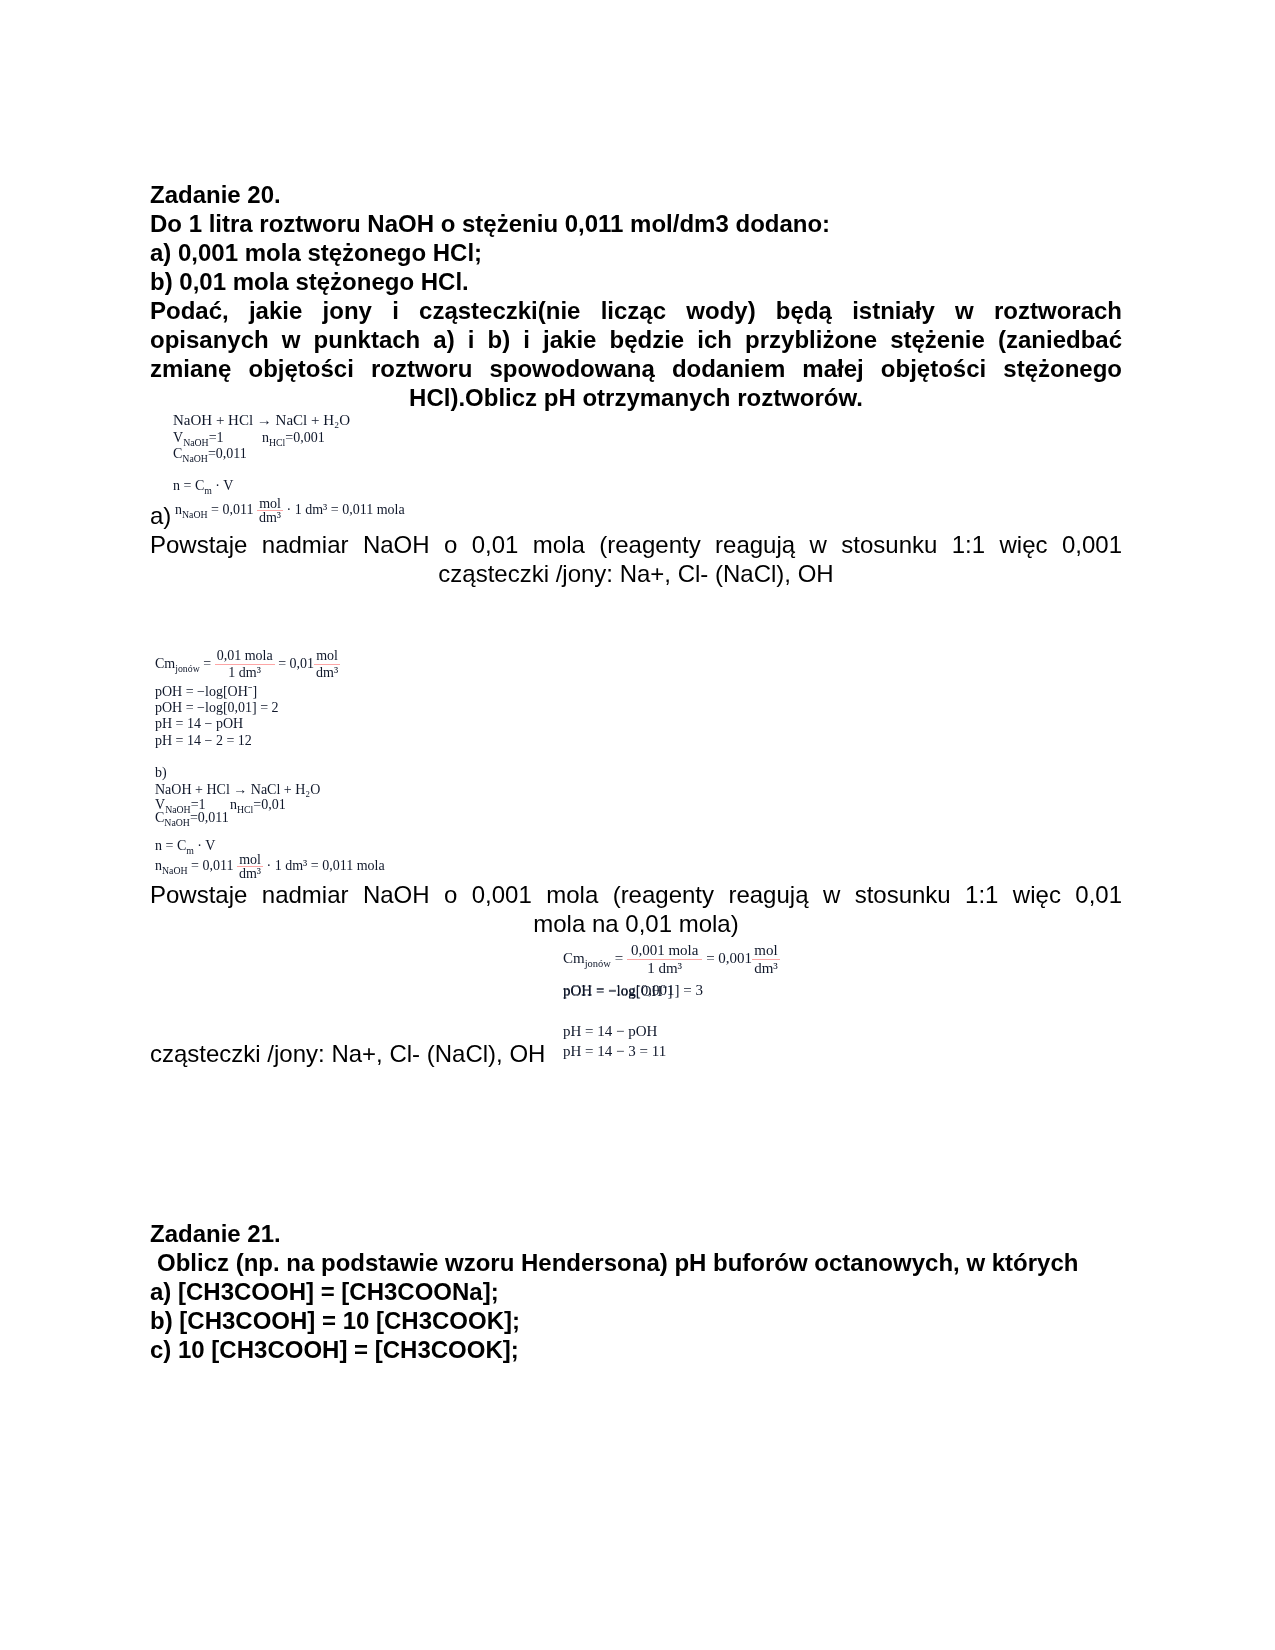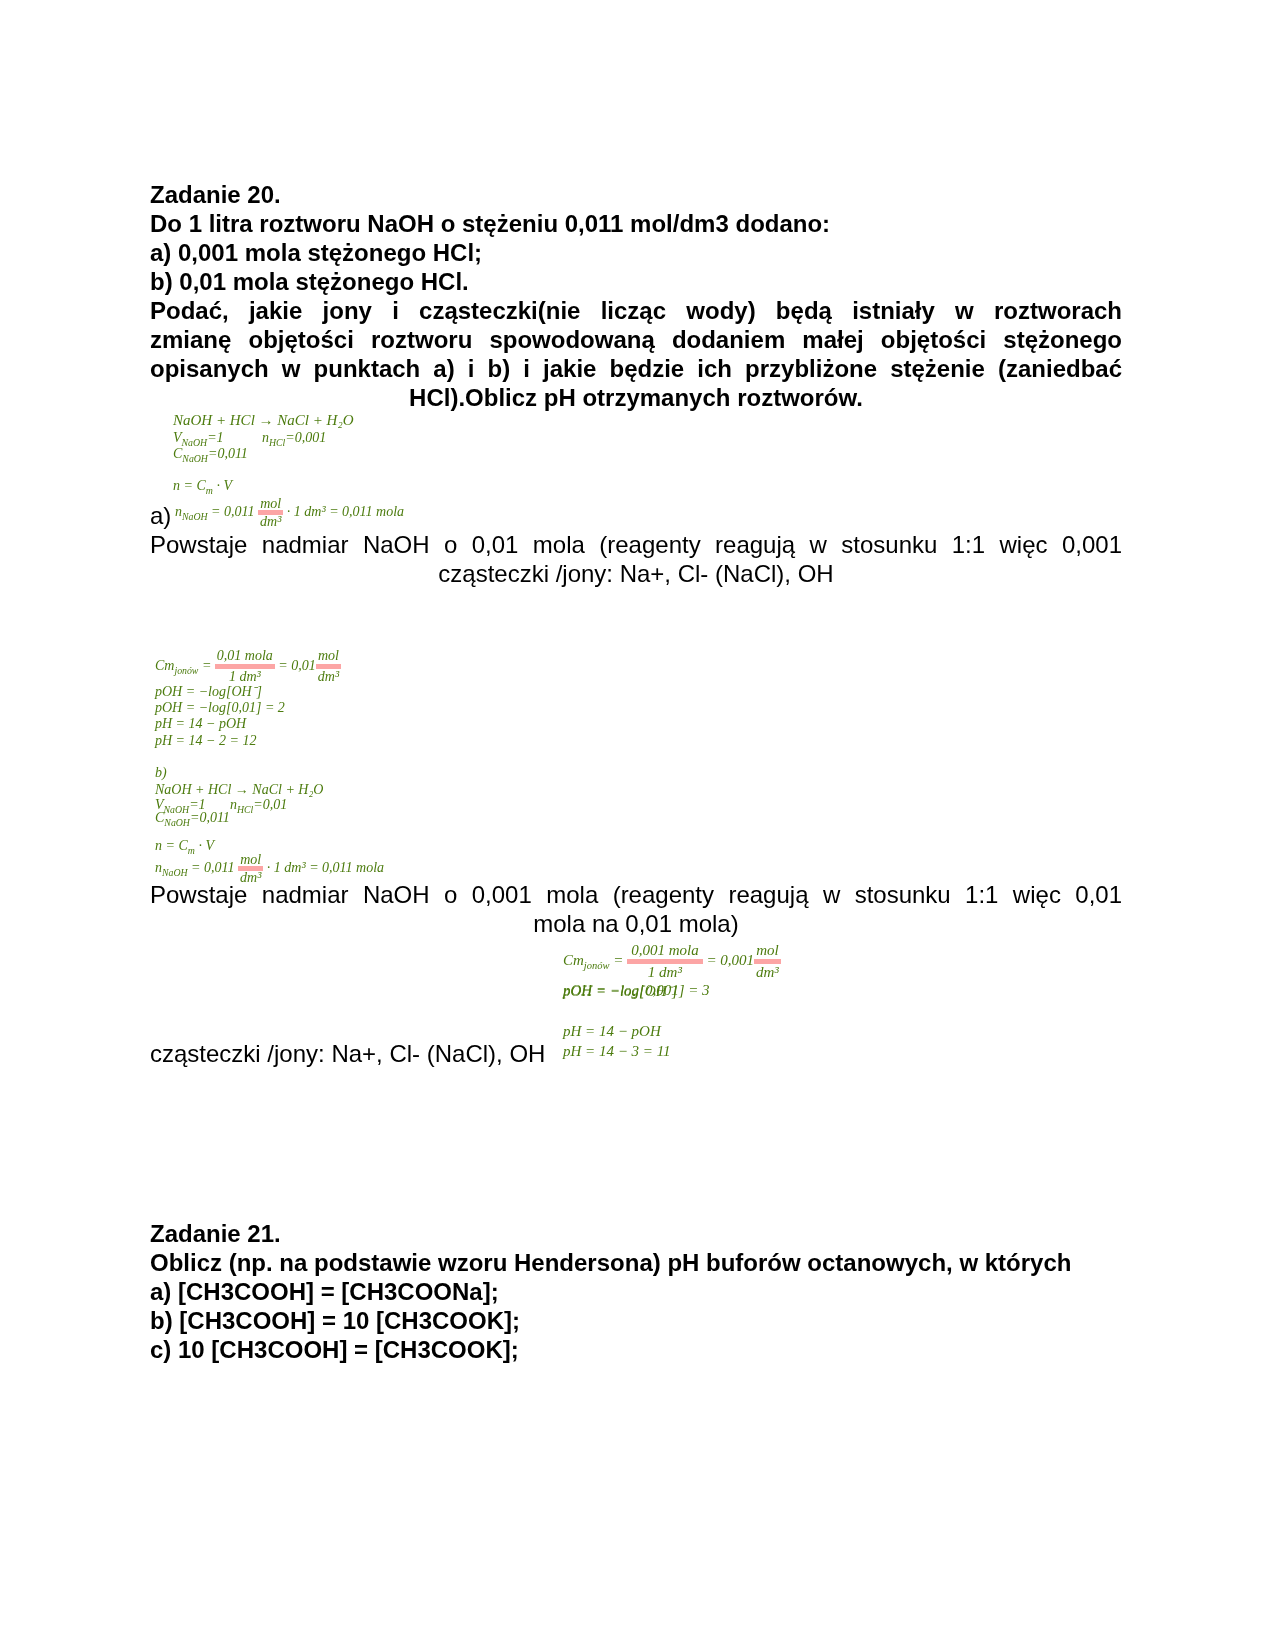--- a/index.html
+++ b/index.html
@@ -4,43 +4,43 @@
   <style>
     html, body { margin: 0; padding: 0; background: #ffffff; }
     body { width: 1275px; height: 1650px; position: relative; overflow: hidden; color: #000; }
     .page { position: absolute; left: 0; top: 0; width: 1025px; height: 1650px; background: #fff; }
     .sans { font-family: "Liberation Sans", sans-serif; }
     .bold { font-weight: bold; }
     .tline { position: absolute; left: 150px; width: 972px; font-size: 24px; line-height: 29px; white-space: nowrap; }
     .para { position: absolute; left: 150px; width: 972px; font-size: 24px; line-height: 29px; }
     .para div { height: 29px; white-space: nowrap; text-align: center; }
     .para div.j { text-align: justify; text-align-last: justify; white-space: normal; }
-    .f { position: absolute; font-family: "Liberation Serif", serif; color: #4d7c0f; white-space: nowrap; font-style: italic; }
+    .f { position: absolute; font-family: "Liberation Serif", serif; color: #0f172a; white-space: nowrap; }
     .f13 { font-size: 14px; line-height: 16px; }
     .f11 { font-size: 14px; line-height: 13px; }
     .f15 { font-size: 15px; line-height: 17px; }
     .frac { display: inline-block; vertical-align: middle; text-align: center; }
-    .frac .num { display: block; border-bottom: 5px solid #fca5a5; padding: 0 2px; }
+    .frac .num { display: block; border-bottom: 1px solid #fca5a5; padding: 0 2px; }
     .frac .den { display: block; padding: 0 2px; }
     sub, sup { font-size: 70%; line-height: 0; }
   </style>
 </head>
 <body>
 
 <div class="page">
 
   <div class="tline sans bold" style="top:180px;">Zadanie 20.</div>
   <div class="tline sans bold" style="top:209px;">Do 1 litra roztworu NaOH o stężeniu 0,011 mol/dm3 dodano:</div>
   <div class="tline sans bold" style="top:238px;">a) 0,001 mola stężonego HCl;</div>
   <div class="tline sans bold" style="top:267px;">b) 0,01 mola stężonego HCl.</div>
 
   <div class="para sans bold" style="top:296px;">
     <div class="j">Podać, jakie jony i cząsteczki(nie licząc wody) będą istniały w roztworach</div>
+    <div class="j">opisanych w punktach a) i b) i jakie będzie ich przybliżone stężenie (zaniedbać</div>
     <div class="j">zmianę objętości roztworu spowodowaną dodaniem małej objętości stężonego</div>
-    <div class="j">opisanych w punktach a) i b) i jakie będzie ich przybliżone stężenie (zaniedbać</div>
     <div>HCl).Oblicz pH otrzymanych roztworów.</div>
   </div>
 
   <div class="f f15" style="left:173px; top:412px;">NaOH  +  HCl  →  NaCl  +  H₂O</div>
   <div class="f f11" style="left:173px; top:431px;">
     <span>V</span><sub>NaOH</sub><span>=1</span>
   </div>
   <div class="f f11" style="left:262px; top:431px;">
     <span>n</span><sub>HCl</sub><span>=0,001</span>
   </div>
@@ -98,18 +98,18 @@
     <span>Cm</span><sub>jonów</sub><span> = </span><span class="frac"><span class="num" style="padding:0 4px;">0,001 mola</span><span class="den">1 dm³</span></span><span> = 0,001</span><span class="frac"><span class="num">mol</span><span class="den">dm³</span></span>
   </div>
   <div class="f f15" style="left:563px; top:983px;">pOH = −log[OH⁻]</div>
   <div class="f f15" style="left:563px; top:982px;">pOH = −log[0,001] = 3</div>
   <div class="f f15" style="left:563px; top:1023px;">pH = 14 − pOH</div>
   <div class="f f15" style="left:563px; top:1043px;">pH = 14 − 3 = 11</div>
 
   <div class="tline sans" style="top:1039px; width:auto;">cząsteczki /jony: Na+, Cl- (NaCl), OH</div>
 
   <div class="tline sans bold" style="top:1219px;">Zadanie 21.</div>
-  <div class="tline sans bold" style="top:1248px;">Oblicz (np. na podstawie wzoru Hendersona) pH buforów octanowych, w których</div>
+  <div class="tline sans bold" style="top:1248px;margin-left:7px;">Oblicz (np. na podstawie wzoru Hendersona) pH buforów octanowych, w których</div>
   <div class="tline sans bold" style="top:1277px;">a) [CH3COOH] = [CH3COONa];</div>
   <div class="tline sans bold" style="top:1306px;">b) [CH3COOH] = 10 [CH3COOK];</div>
   <div class="tline sans bold" style="top:1335px;">c) 10 [CH3COOH] = [CH3COOK];</div>
 
 </div>
 
 </body></html>

